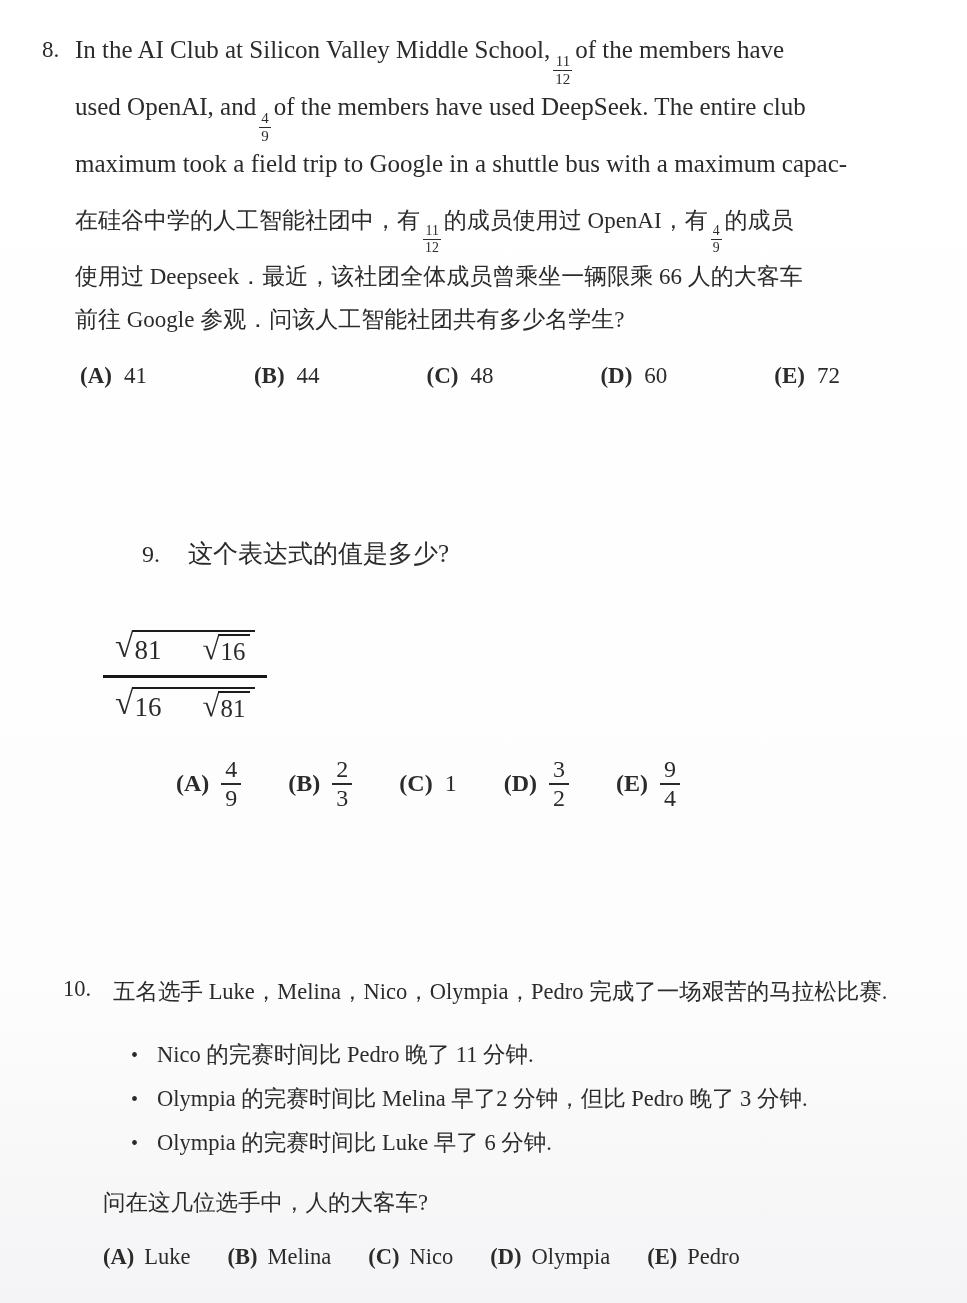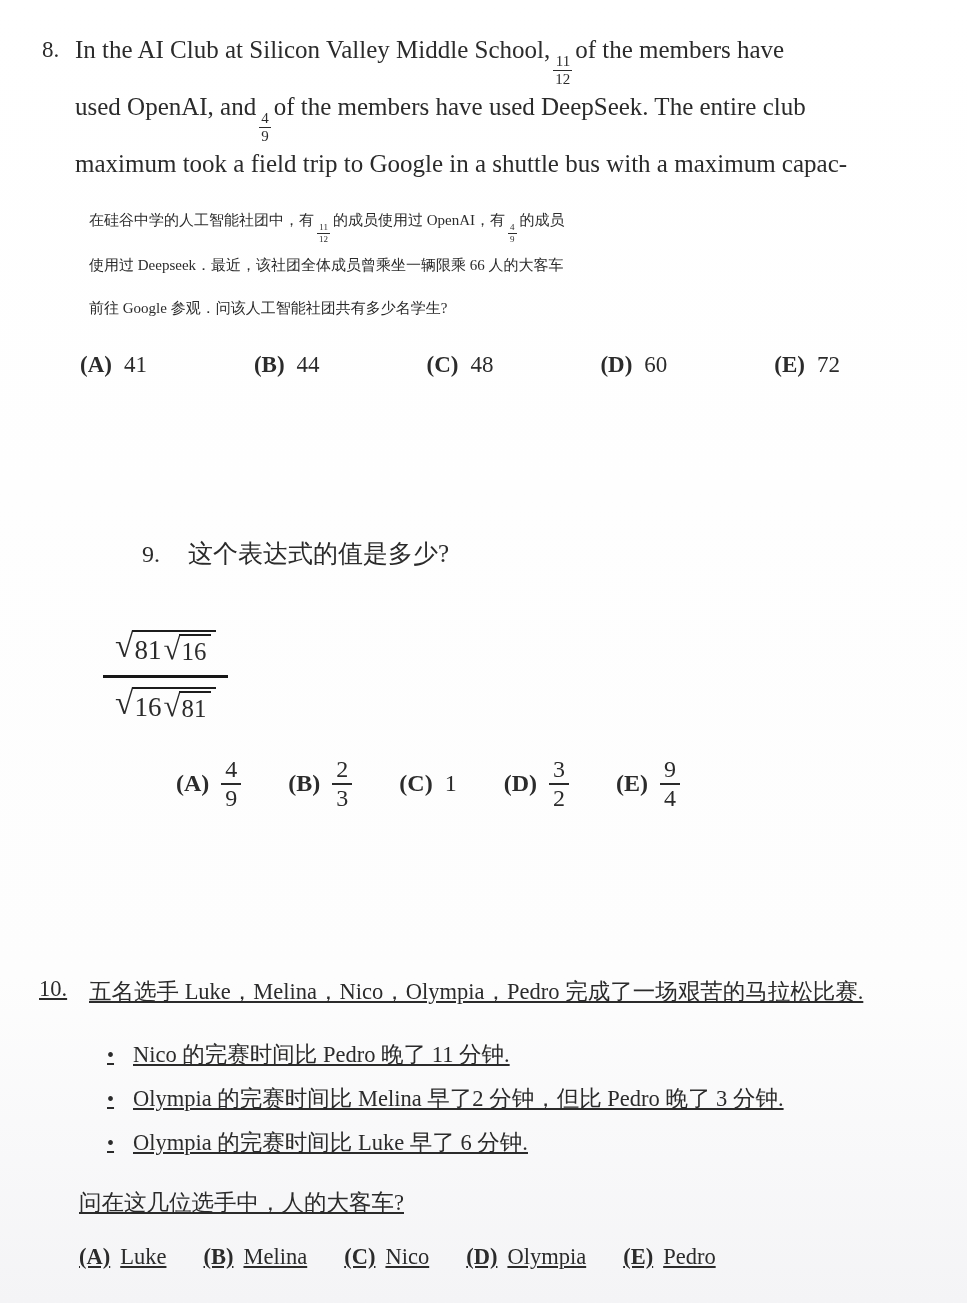--- a/index.html
+++ b/index.html
@@ -32,21 +32,21 @@
     margin: 0 3px;
   }
   .frac .fn { padding: 0 2px 1px; }
   .frac .fd { border-top: 1.5px solid #2b2b2b; padding: 1px 2px 0; }
 
   
   #p8 { position: absolute; top: 30px; left: 42px; width: 890px; }
   #p8 .head { display: flex; align-items: flex-start; }
   #p8 .head .probnum { width: 33px; flex: 0 0 33px; font-size: 23px; line-height: 40px; }
   #p8 .en { font-size: 25px; line-height: 40px; }
-  #p8 .zh { font-size: 15px; line-height: 43px; margin-top: 15px; margin-left: 47px; }
+  #p8 .zh { font-size: 23px; line-height: 43px; margin-top: 15px; margin-left: 33px; }
   #p8 .choices {
     margin-top: 22px; margin-left: 38px;
     display: flex; width: 760px; justify-content: space-between;
     font-size: 23px;
   }
 
   
   .choice { display: inline-flex; align-items: center; gap: 12px; }
   .clabel { font-weight: 700; }
 
@@ -56,38 +56,38 @@
   #p9-expr { position: absolute; top: 628px; left: 103px; font-size: 27px; }
   .bigfrac { display: inline-flex; flex-direction: column; align-items: center; }
   .bigfrac .btop { padding: 2px 12px 9px; }
   .bigfrac .bbot { border-top: 3px solid #161616; padding: 9px 12px 2px; }
 
   .sqrt { display: inline-flex; align-items: flex-start; }
   .sqrt .sym { font-size: 1.25em; line-height: 0.95; margin-right: -2px; }
   .sqrt .und {
     border-top: 2.2px solid #1c1c1c;
     padding: 2px 5px 0 3px;
-    display: inline-flex; align-items: center;
+    display: inline-flex; align-items: center; gap: 39px;
   }
   .sqrt .sqrt { font-size: 0.92em; margin-left: 2px; }
 
   #p9-choices {
     position: absolute; top: 756px; left: 176px;
     display: flex; align-items: center; gap: 47px;
     font-size: 24px;
   }
   .cfrac {
     display: inline-flex; flex-direction: column; align-items: center;
     line-height: 1.12; font-size: 24px;
   }
   .cfrac .fn { padding: 0 4px; }
   .cfrac .fd { border-top: 2px solid #2b2b2b; padding: 0 4px; }
 
   
-  #p10 { position: absolute; top: 976px; left: 39px; width: 900px; font-size: 22.5px; text-decoration: underline; }
+  #p10 { position: absolute; top: 976px; left: 63px; width: 900px; font-size: 22.5px; }
   #p10 .head { display: flex; }
   #p10 .head .probnum { width: 50px; flex: 0 0 50px; font-size: 22.5px; }
   #p10 .bullets { margin-top: 26px; margin-left: 68px; list-style: none; }
   #p10 .bullets .bitem { display: flex; align-items: baseline; line-height: 44px; }
   #p10 .bullets .bmark { width: 26px; flex: 0 0 26px; font-size: 20px; }
   #p10 .question { margin-top: 22px; margin-left: 40px; }
   #p10 .choices {
     margin-top: 26px; margin-left: 40px;
     display: flex; gap: 37px; font-size: 22.5px;
   }

